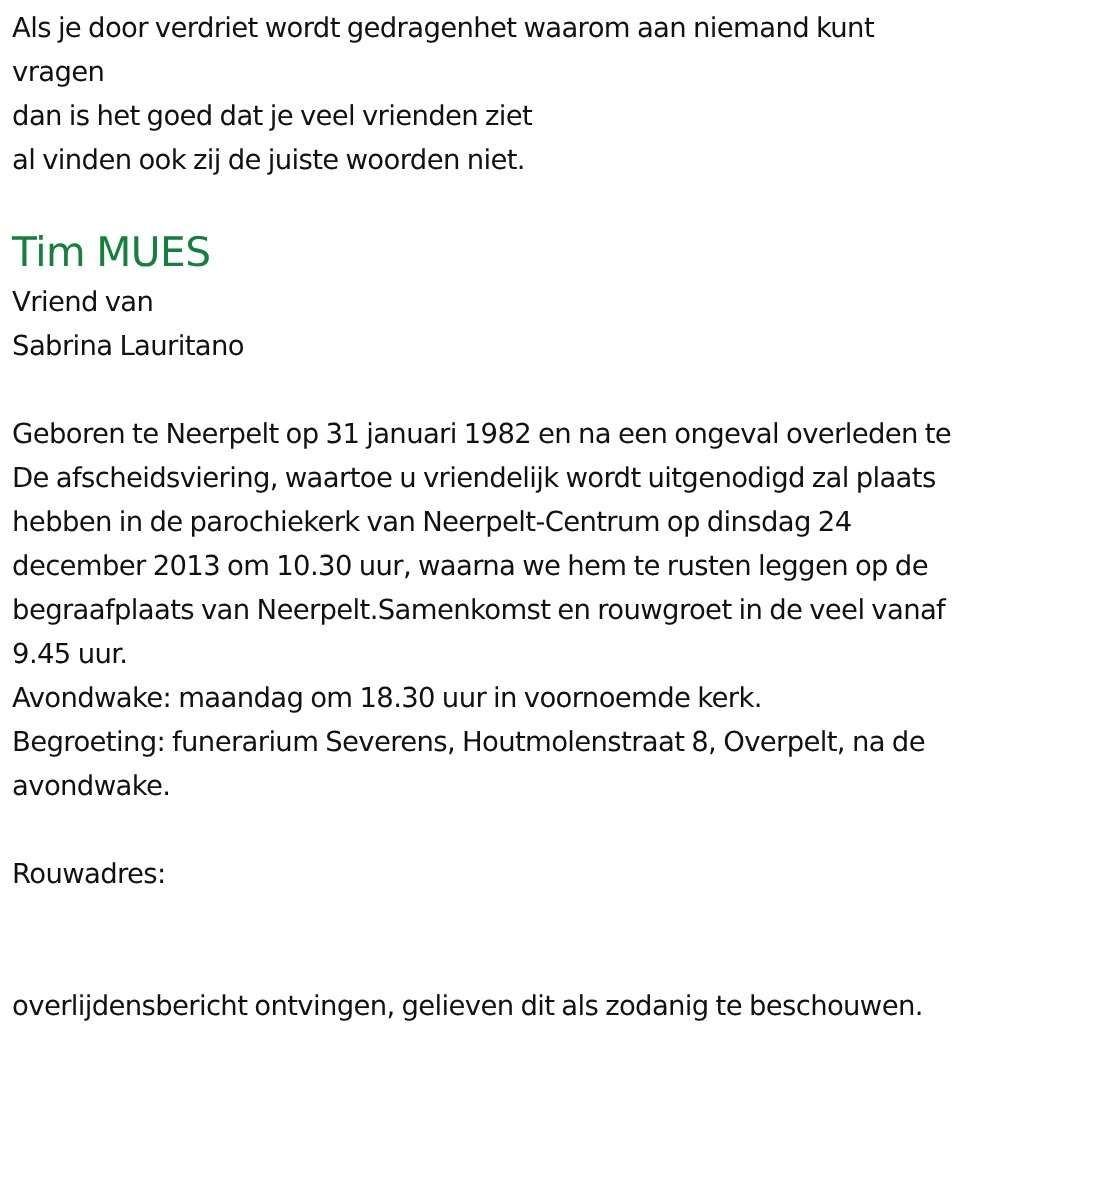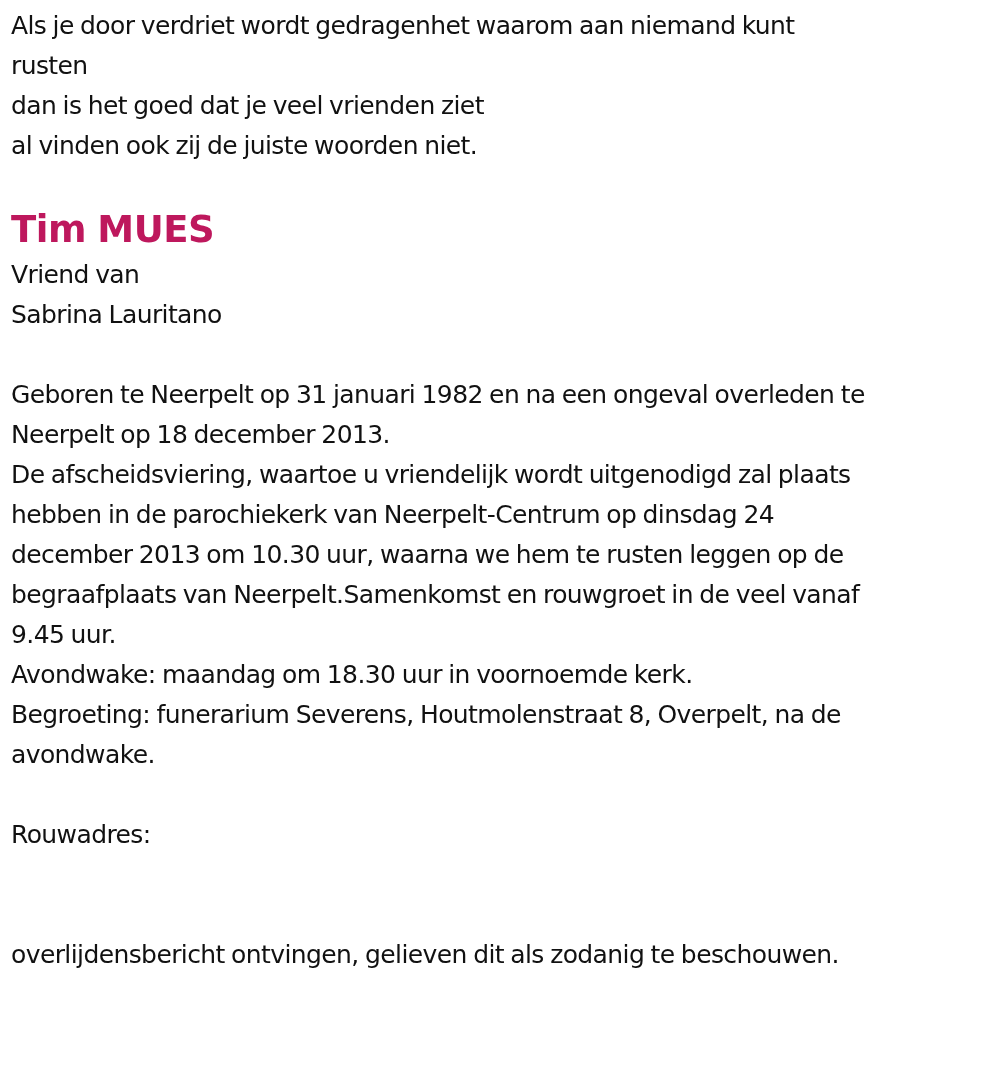--- a/index.html
+++ b/index.html
@@ -25,56 +25,55 @@
       display: block;
       white-space: nowrap;
       min-height: 40px;
     }
     .blank {
       display: block;
       height: 40px;
     }
     .heading {
       display: block;
-      font-weight: bold;
+      font-weight: normal;
       font-size: 37px;
       line-height: 42px;
       letter-spacing: -0.5px;
       margin-top: 43px;
       margin-bottom: 4px;
-      color: #be185d;
+      color: #15803d;
     }
     .para {
       display: block;
     }
   </style>
 </head>
 <body>
 
 <div class="page">
 
   <div class="para">
     <span class="line">Als je door verdriet wordt gedragenhet waarom aan niemand kunt</span>
-    <span class="line">rusten</span>
+    <span class="line">vragen</span>
     <span class="line">dan is het goed dat je veel vrienden ziet</span>
     <span class="line">al vinden ook zij de juiste woorden niet.</span>
   </div>
 
   <span class="heading">Tim MUES</span>
 
   <div class="para">
     <span class="line">Vriend van</span>
     <span class="line">Sabrina Lauritano</span>
   </div>
 
   <span class="blank"></span>
 
   <div class="para">
     <span class="line">Geboren te Neerpelt op 31 januari 1982 en na een ongeval overleden te</span>
-    <span class="line">Neerpelt op 18 december 2013.</span>
     <span class="line">De afscheidsviering, waartoe u vriendelijk wordt uitgenodigd zal plaats</span>
     <span class="line">hebben in de parochiekerk van Neerpelt-Centrum op dinsdag 24</span>
     <span class="line">december 2013 om 10.30 uur, waarna we hem te rusten leggen op de</span>
     <span class="line">begraafplaats van Neerpelt.Samenkomst en rouwgroet in de veel vanaf</span>
     <span class="line">9.45 uur.</span>
     <span class="line">Avondwake: maandag om 18.30 uur in voornoemde kerk.</span>
     <span class="line">Begroeting: funerarium Severens, Houtmolenstraat 8, Overpelt, na de</span>
     <span class="line">avondwake.</span>
   </div>
 

